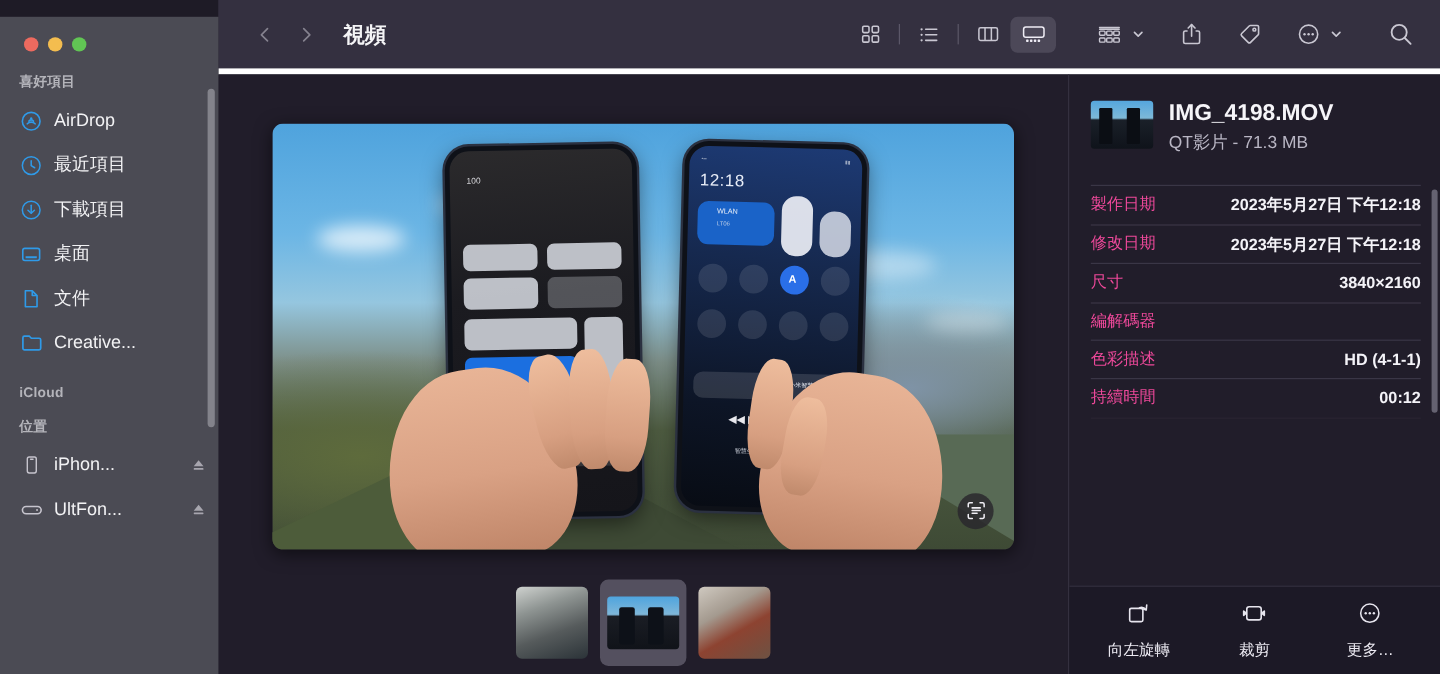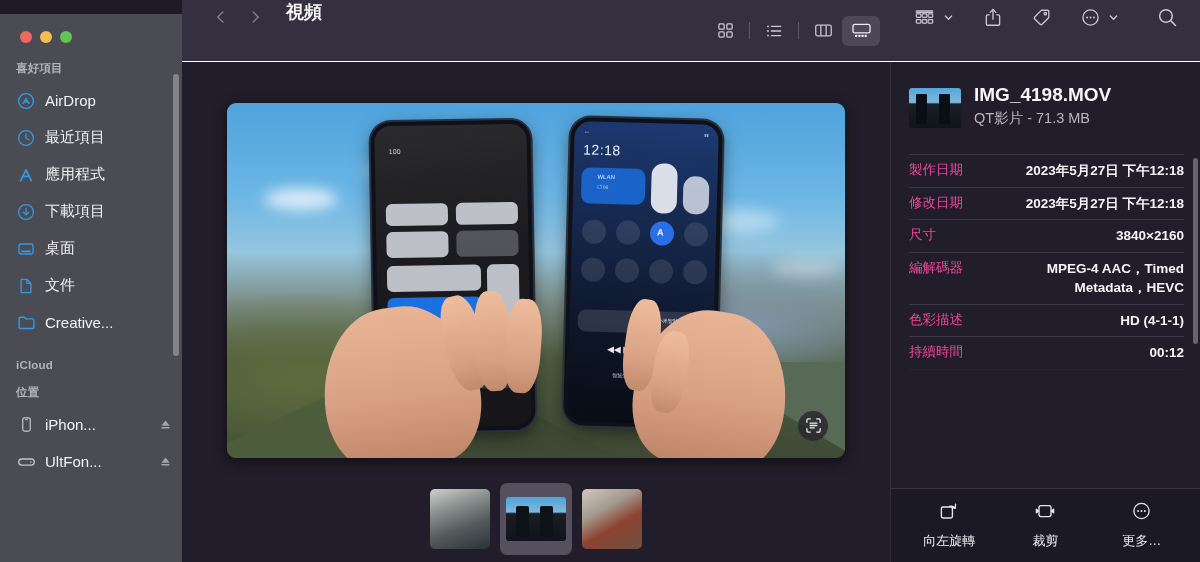--- a/index.html
+++ b/index.html
@@ -42,23 +42,23 @@
 
   .sb-scroll {
     position:absolute; top:60px; right:3px; width:6px; height:282px;
     background:#8d8d95; border-radius:3px; opacity:.85;
   }
 
   
   .main { flex:1 1 auto; display:flex; flex-direction:column; background:#2e2a38; min-width:0; }
 
   .toolbar {
-    height:62px; flex:0 0 62px; display:flex; 
+    height:62px; flex:0 0 62px; display:flex; align-items:center;
     background:#343040; padding:0 18px 0 22px; gap:0;
-    border-bottom:1px solid #ffffff;
+    border-bottom:5px solid #ffffff;
   }
   .nav-btn { width:34px; height:34px; display:flex; align-items:center; justify-content:center; opacity:.45; }
   .tb-title { font-size:18px; font-weight:700; color:#f4f4f6; margin-left:14px; white-space:nowrap; }
   .tb-spacer { flex:1 1 auto; }
 
   .seg-group { display:flex; align-items:center; gap:0; }
   .seg-btn {
     width:38px; height:30px; display:flex; align-items:center; justify-content:center;
     border-radius:6px; color:#c9c7d2;
   }
@@ -154,21 +154,21 @@
   .t3 { background:linear-gradient(150deg,#cfc9c0 0%,#a49a8f 34%,#8d4331 60%,#6d5243 100%); }
   .t2 .ph { position:absolute; top:20%; width:22%; height:70%; background:#0d1118; border-radius:2px; }
 
   
   .info {
     width:310px; flex:0 0 310px; background:#211d2a;
     border-left:1px solid #34303f;
     display:flex; flex-direction:column; position:relative; overflow:hidden;
   }
   .info-scroll { flex:1 1 auto; overflow:hidden; padding:22px 16px 0 18px; position:relative; }
-  .file-head { display:flex; align-items:flex-end; gap:13px; margin-bottom:26px; }
+  .file-head { display:flex; align-items:flex-start; gap:13px; margin-bottom:26px; }
   .file-thumb {
     width:52px; height:40px; flex:0 0 52px; border-radius:3px; overflow:hidden; position:relative;
     background:linear-gradient(180deg,#55a6dd 0%,#7db9d8 36%,#1a2029 40%,#0f131a 100%);
   }
   .file-thumb .ph { position:absolute; top:16%; width:20%; height:74%; background:#0b0e14; border-radius:1px; }
   .file-meta { min-width:0; }
   .file-name { font-size:19px; font-weight:700; color:#f6f5f9; white-space:nowrap; }
   .file-sub { font-size:14.5px; color:#b9b6c4; margin-top:3px; white-space:nowrap; }
 
   .info-sec-head {
@@ -235,29 +235,20 @@
     <div class="sb-item">
       <span class="sb-ico">
         <svg width="18" height="18" viewBox="0 0 20 20" fill="none" stroke="#2f9ae8" stroke-width="1.4" stroke-linecap="round">
           <circle cx="10" cy="10" r="8.2"></circle>
             <path d="M10 5.4V10l3.2 2"></path>
         </svg>
       </span>
       <span class="sb-label">最近項目</span>
     </div>
 
-    <div class="sb-item">
-      <span class="sb-ico">
-        <svg width="18" height="18" viewBox="0 0 20 20" fill="none" stroke="#2f9ae8" stroke-width="1.9" stroke-linecap="round" stroke-linejoin="round">
-          <path d="M4 16.4 10 4.2l6 12.2"></path>
-            <path d="M6.4 11.6h7.2"></path>
-        </svg>
-      </span>
-      <span class="sb-label">應用程式</span>
-    </div>
 
     <div class="sb-item">
       <span class="sb-ico">
         <svg width="18" height="18" viewBox="0 0 20 20" fill="none" stroke="#2f9ae8" stroke-width="1.4" stroke-linecap="round" stroke-linejoin="round">
           <circle cx="10" cy="10" r="8.2"></circle>
             <path d="M10 5.6v7.2"></path>
             <path d="M7 10.2l3 2.8 3-2.8"></path>
         </svg>
       </span>
       <span class="sb-label">下載項目</span>
@@ -570,21 +561,20 @@
           <div class="info-row">
             <span class="ir-key">修改日期</span>
             <span class="ir-val">2023年5月27日 下午12:18</span>
           </div>
           <div class="info-row">
             <span class="ir-key">尺寸</span>
             <span class="ir-val">3840×2160</span>
           </div>
           <div class="info-row">
             <span class="ir-key">編解碼器</span>
-            <span class="ir-val" style="max-width:196px;">MPEG-4 AAC，Timed Metadata，HEVC</span>
           </div>
           <div class="info-row">
             <span class="ir-key">色彩描述</span>
             <span class="ir-val">HD (4-1-1)</span>
           </div>
           <div class="info-row">
             <span class="ir-key">持續時間</span>
             <span class="ir-val">00:12</span>
           </div>
           <div class="info-row row-cut"></div>

